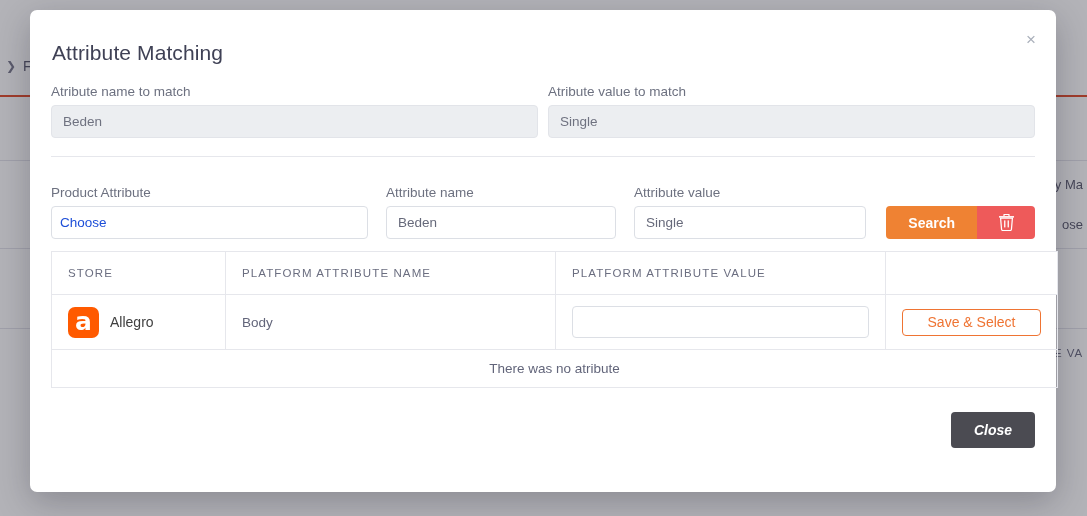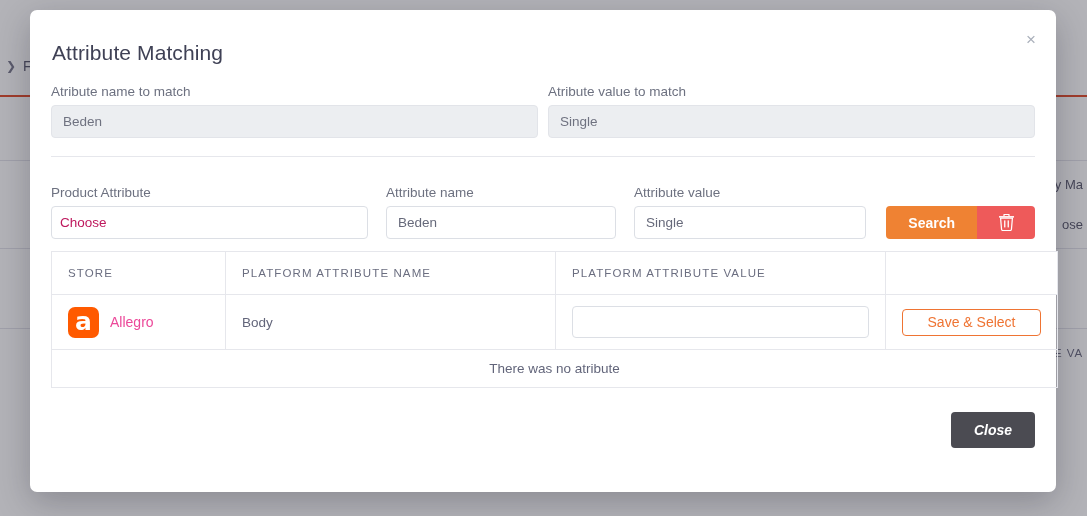--- a/index.html
+++ b/index.html
@@ -109,21 +109,21 @@
     height: 33px;
     background: #ffffff;
     border: 1px solid #dcdfe5;
     border-radius: 4px;
     display: flex; align-items: center;
     padding: 0 11px;
     font-size: 13.5px;
     color: #66697a;
     width: 100%;
   }
-  .input-plain.muted { color: #be185d; padding-left: 8px; }
+  .input-plain.muted { color: #1d4ed8; padding-left: 8px; }
 
   .top-row {
     display: flex; gap: 10px;
     margin-top: 19px;
   }
   .top-row > div { flex: 1 1 0; }
 
   .divider {
     border: none;
     border-top: 1px solid #e6e7ec;
@@ -200,21 +200,21 @@
     flex: 0 0 auto;
   }
   .allegro-logo span {
     color: #ffffff;
     font-size: 25px;
     font-weight: bold;
     line-height: 25px;
     font-family: "DejaVu Sans", sans-serif;
     margin-top: -2px;
   }
-  .store-name { font-size: 14px; color: #ec4899; }
+  .store-name { font-size: 14px; color: #404040; }
 
   .cell-input {
     width: 100%;
     height: 32px;
     border: 1px solid #dcdfe5;
     border-radius: 4px;
     background: #fff;
     padding: 0 10px;
     font-size: 13.5px;
     color: #62657a;

